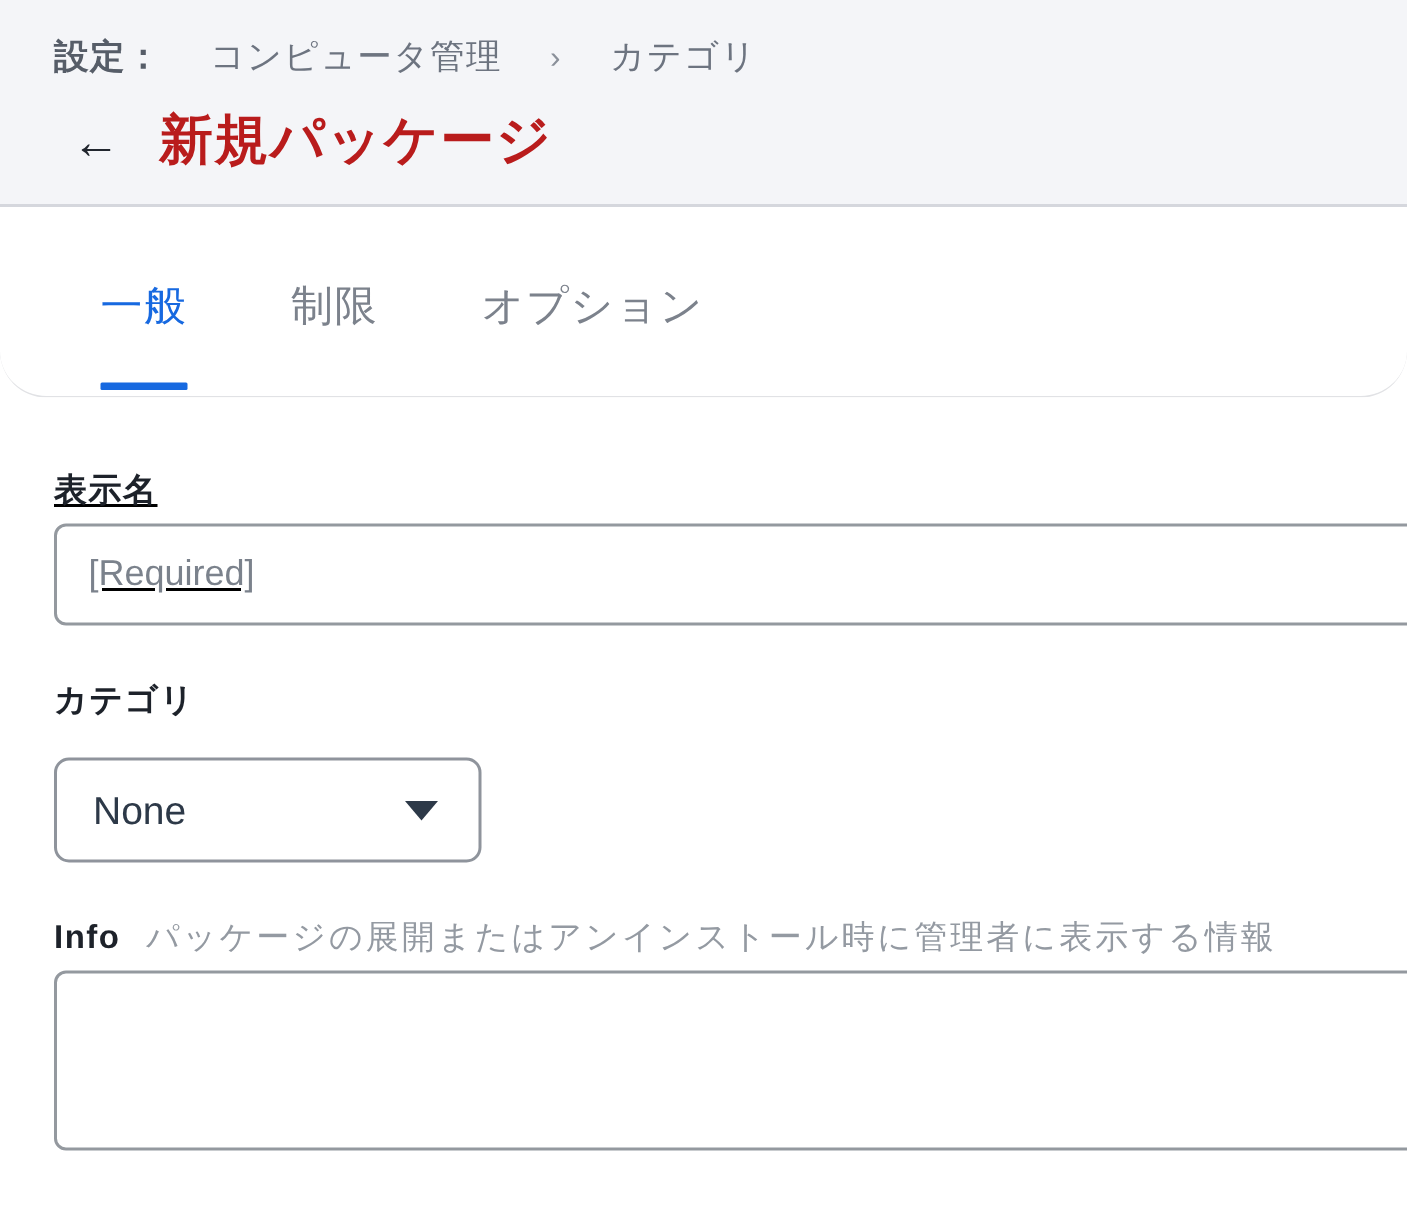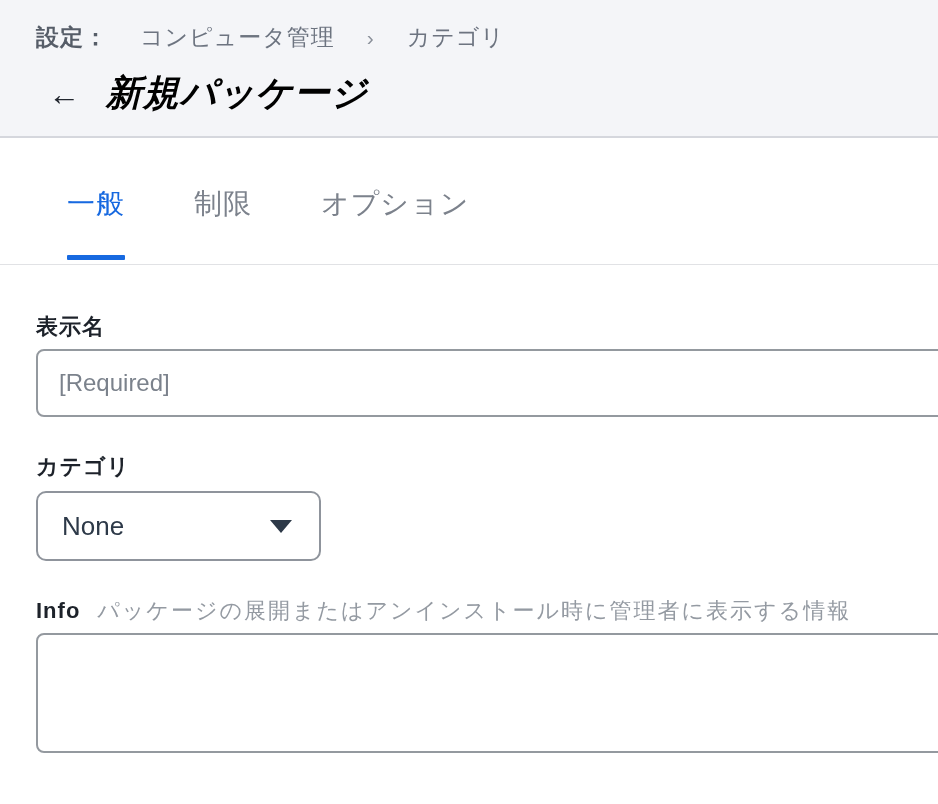--- a/index.html
+++ b/index.html
@@ -38,34 +38,34 @@
   }
   .back {
     font-size: 32px;
     color: #21262e;
     line-height: 1;
     cursor: pointer;
   }
   .title {
     font-size: 36px;
     font-weight: 700;
-    color: #000000;
-    letter-spacing: 1px;
-    font-style: italic;
+    color: #b91c1c;
+    letter-spacing: 1px;
   }
 
   
   .tabbar {
     height: 127px;
     border-bottom: 1px solid #e1e2e5;
     display: flex;
     align-items: stretch;
     padding-left: 67px;
     gap: 69px;
     background: #ffffff;
+    border-radius: 31px;
   }
   .tab {
     display: flex;
     align-items: center;
     font-size: 28px;
     color: #7c828c;
     position: relative;
     cursor: pointer;
     padding-top: 6px;
     letter-spacing: 1px;
@@ -87,40 +87,40 @@
   .labelrow {
     display: flex;
     align-items: baseline;
     gap: 17px;
     line-height: 28px;
     white-space: nowrap;
   }
   .lbl { font-size: 22px; font-weight: 700; color: #1d222a; letter-spacing: 1px; }
   .hint { font-size: 22px; color: #949aa2; letter-spacing: 2px; }
 
-  .field-displayname { margin-top: 48px; }
+  .field-displayname { margin-top: 48px; text-decoration: underline; }
   .textinput {
     display: block;
     margin-top: 8px;
     width: 950px;
     height: 68px;
     border: 2px solid #94999f;
     border-radius: 8px;
     padding: 0 21px;
     font-size: 24px;
     color: #3a414b;
     background: #ffffff;
     outline: none;
     font-family: inherit;
   }
   .textinput::placeholder { color: #7b828c; opacity: 1; }
 
   .field-category { margin-top: 36px; }
   .dropdown {
-    margin-top: 10px;
+    margin-top: 24px;
     width: 285px;
     height: 70px;
     border: 2px solid #8f949c;
     border-radius: 10px;
     display: flex;
     align-items: center;
     justify-content: space-between;
     padding: 0 27px 0 24px;
     cursor: pointer;
     background: #ffffff;

